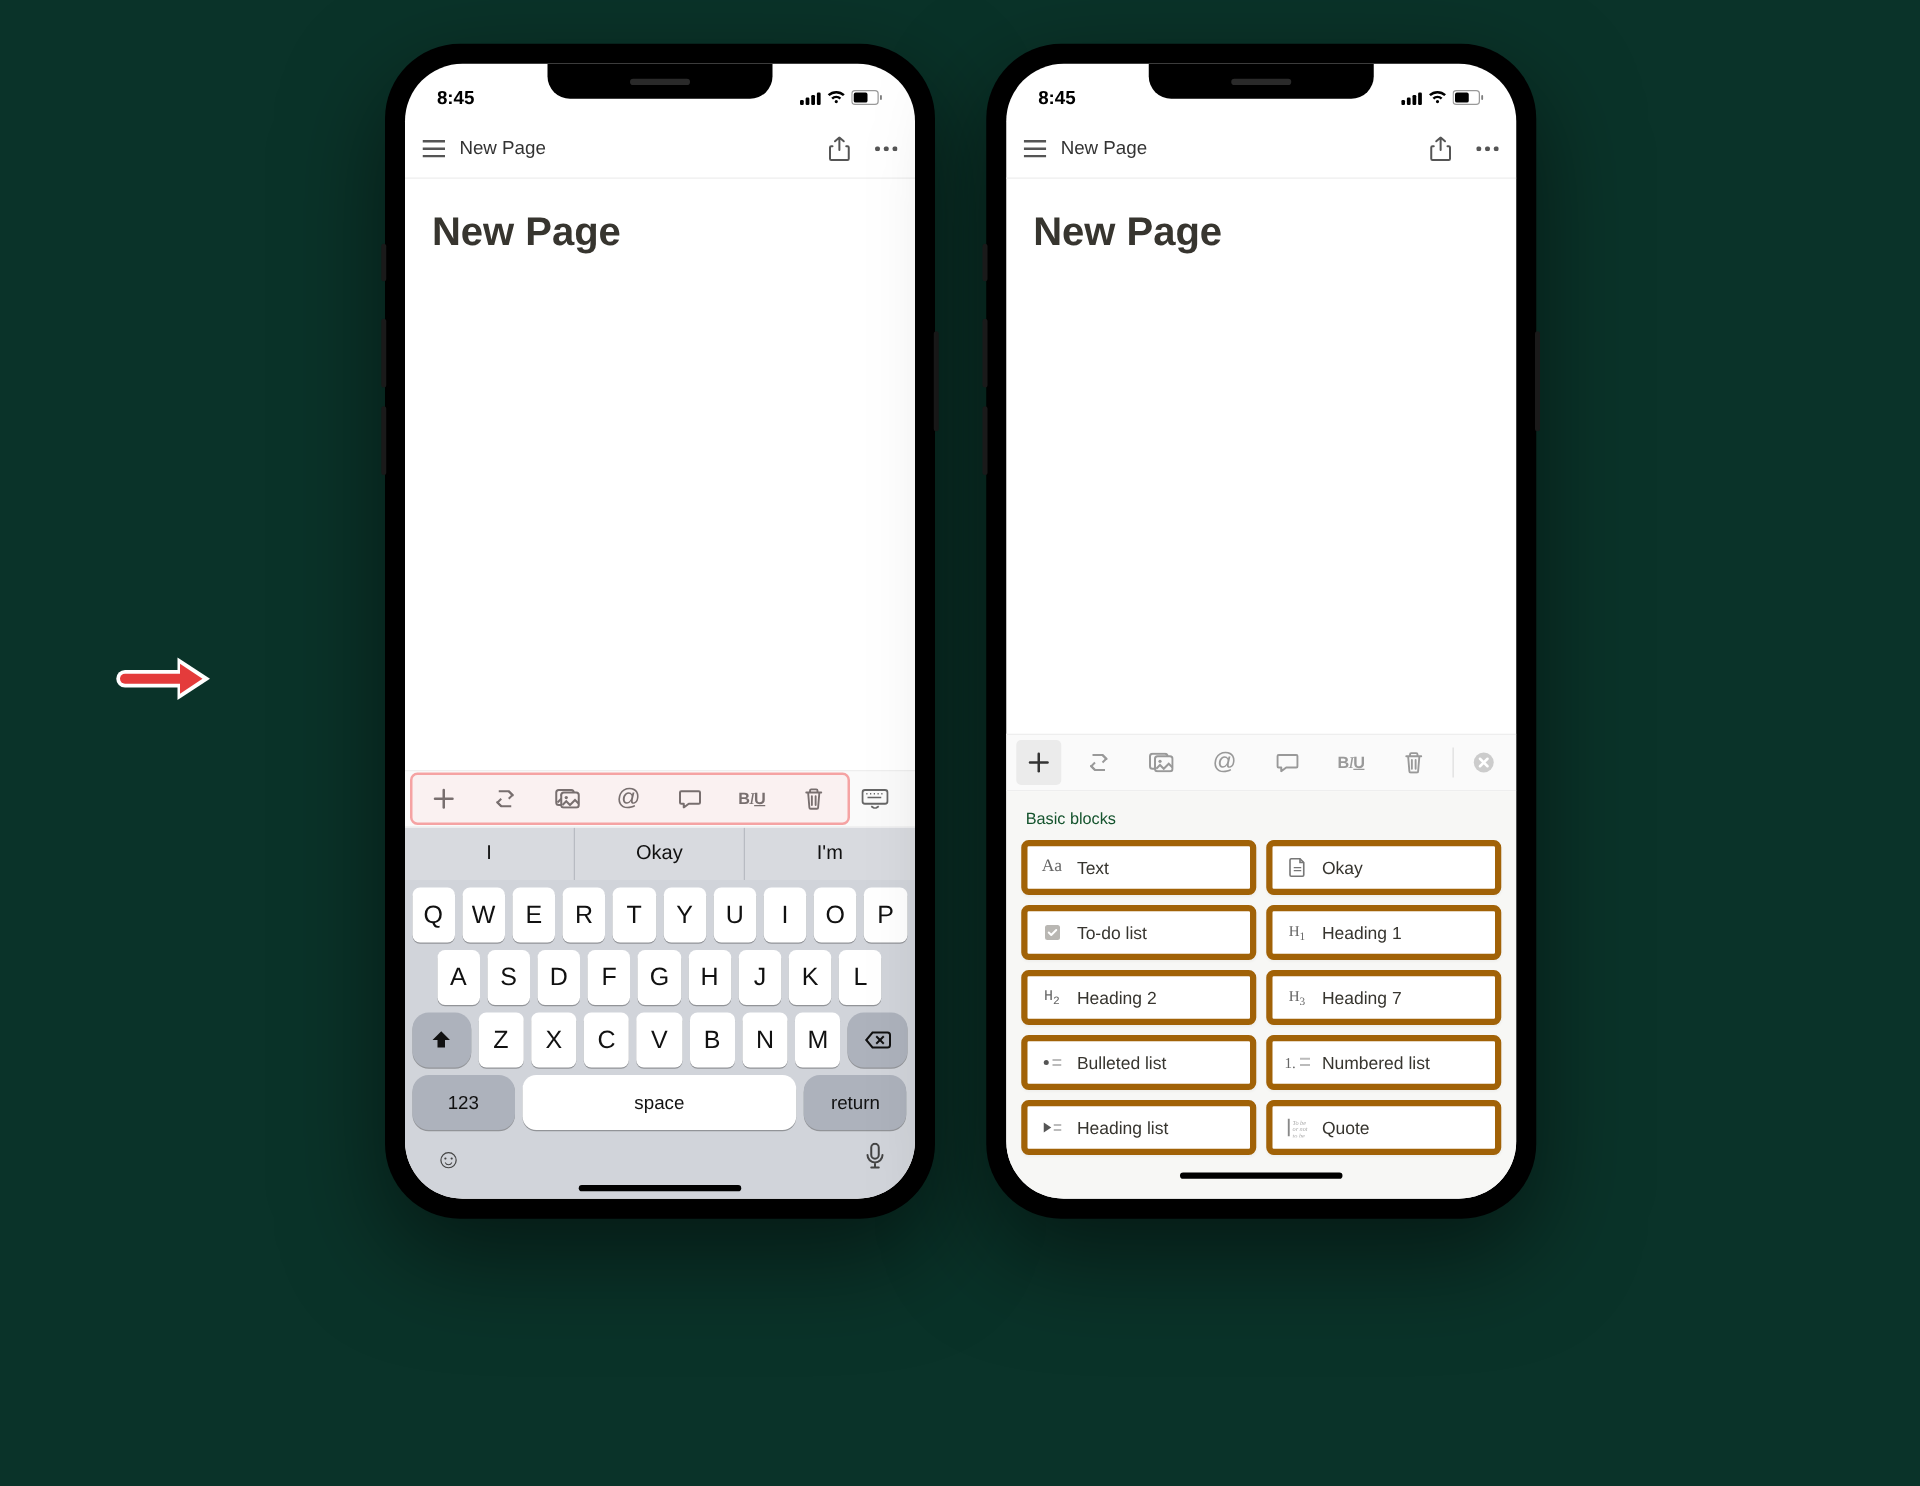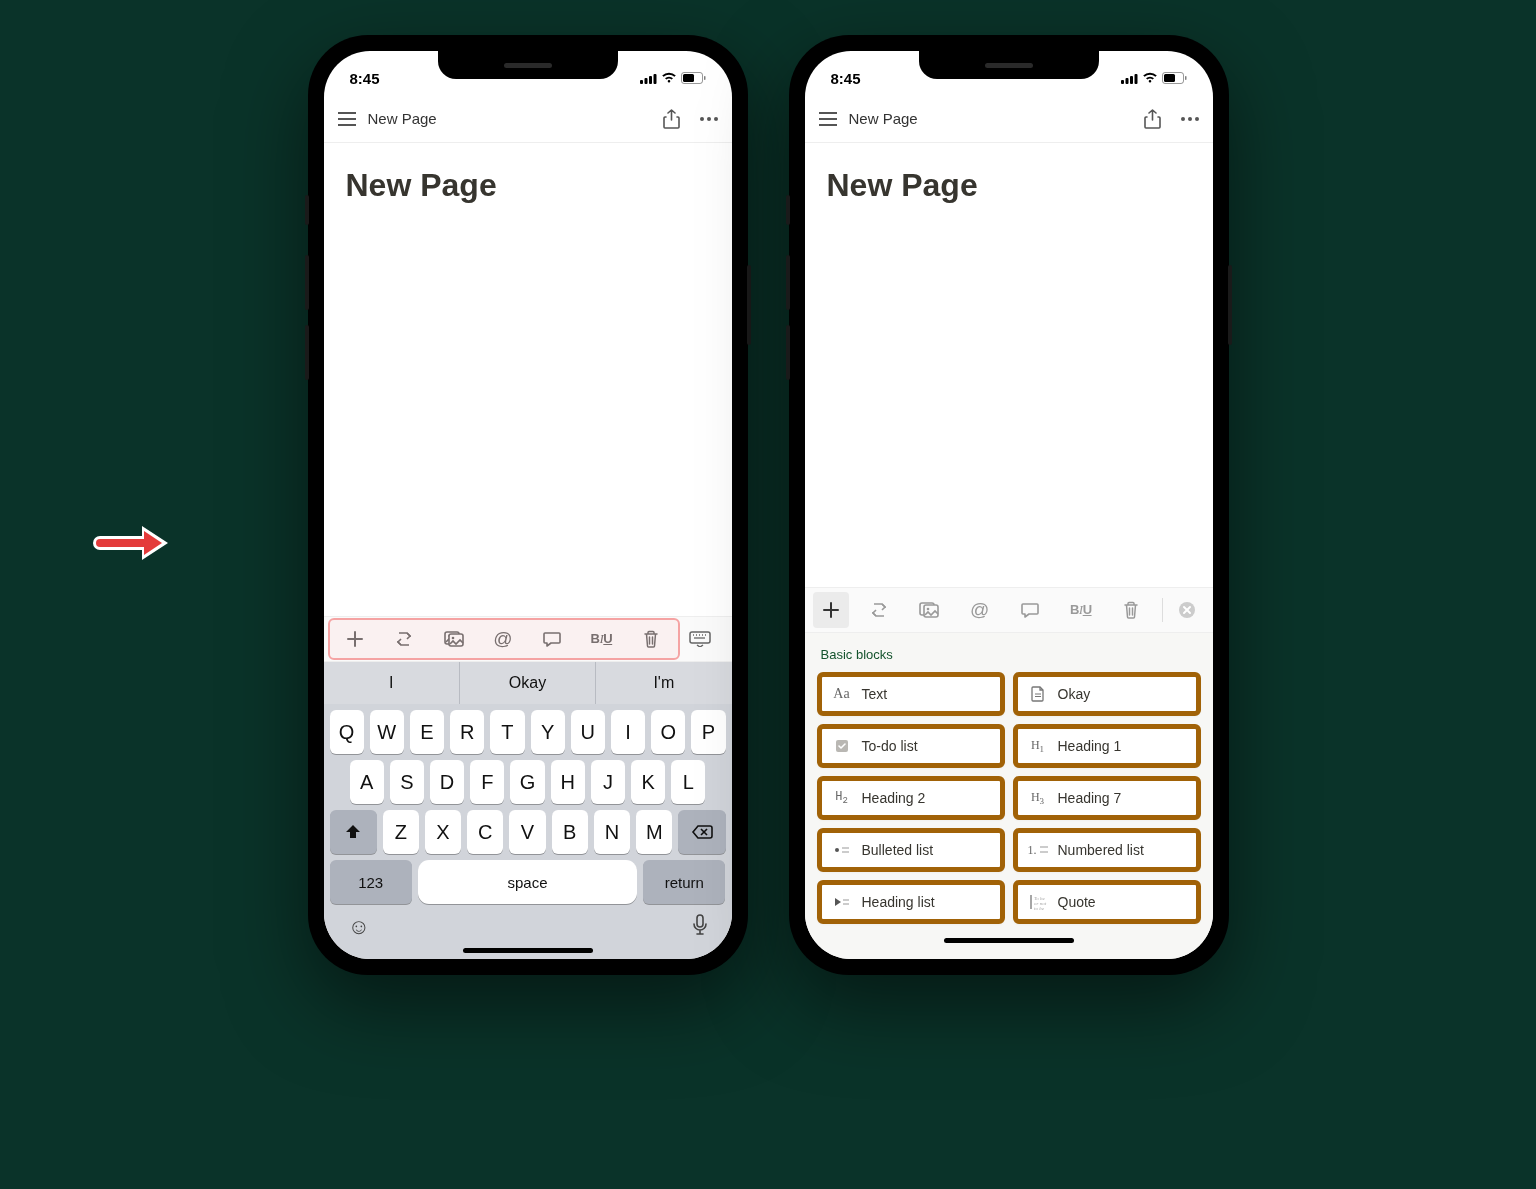--- a/index.html
+++ b/index.html
@@ -148,21 +148,21 @@
   height: 44px;
   background: #fff;
   border-radius: 6px;
   box-shadow: 0 1px 0 rgba(0,0,0,0.3);
   display: flex;
   align-items: center;
   justify-content: center;
   font-size: 20px;
   color: #111;
 }
-.key.fn { background: #adb2bc; font-size: 15px; }
+.key.fn { background: #adb2bc; font-size: 15px; border-radius: 13px; }
 .krow.r2 { padding-left: 26px; padding-right: 26px; }
 .krow.r3 .key.shift, .krow.r3 .key.del { flex: 1.3; background: #adb2bc; }
 .krow.r4 .key.space { flex: 4; font-size: 15px; border-radius: 11px; }
 .krow.r4 .key.num, .krow.r4 .key.ret { flex: 1.5; background: #adb2bc; font-size: 15px; }
 .kb-bottom {
   display: flex;
   justify-content: space-between;
   padding: 10px 24px 4px;
   font-size: 22px;
   color: #444;

